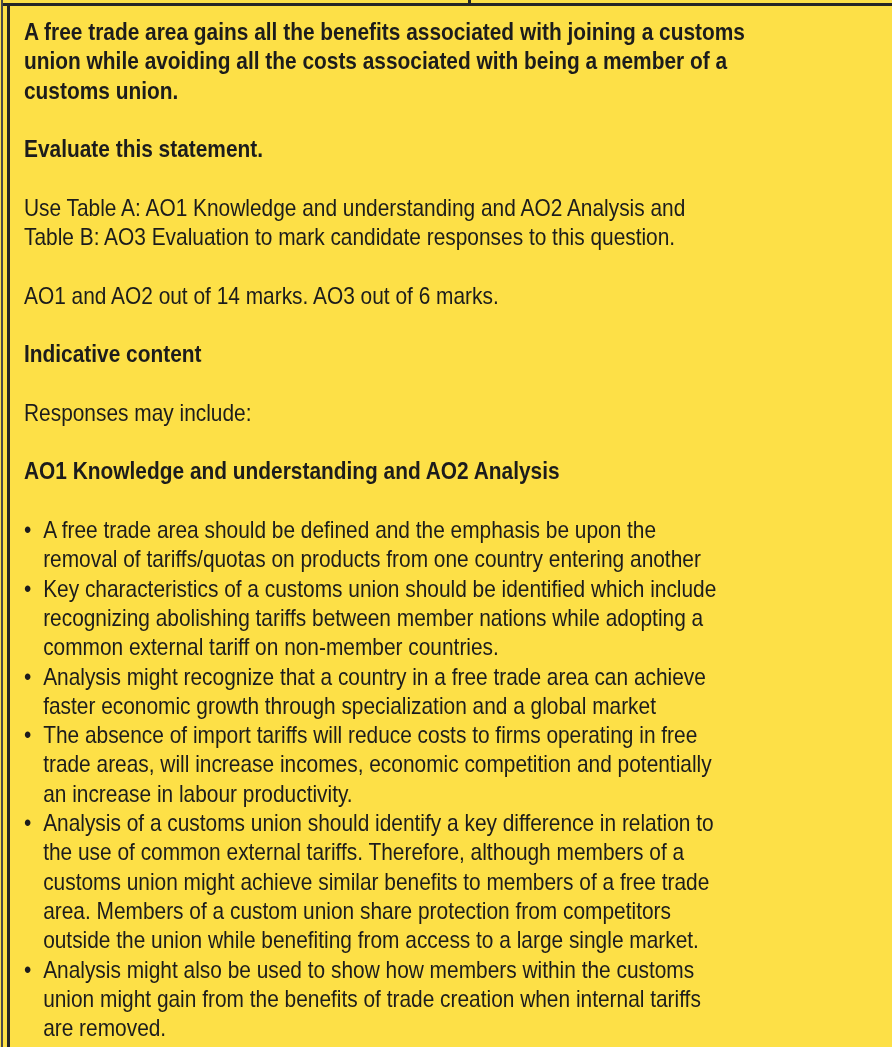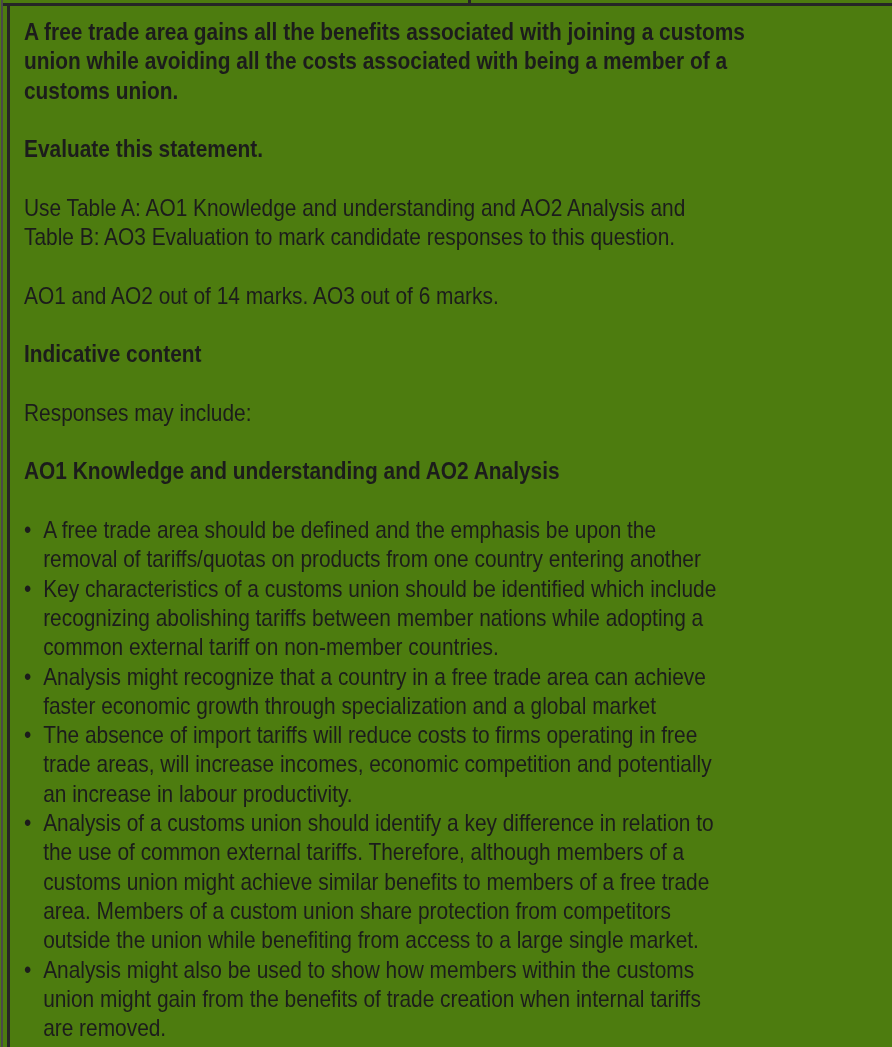--- a/index.html
+++ b/index.html
@@ -4,21 +4,21 @@
 <style>
   html, body {
     margin: 0;
     padding: 0;
     background: #ffffff;
   }
   .page {
     position: relative;
     width: 892px;
     height: 1047px;
-    background: #4d7c0f;
+    background: #fde047;
     overflow: hidden;
     font-family: "Liberation Sans", "DejaVu Sans", sans-serif;
     color: #1c1c1c;
   }
   .top-border {
     position: absolute;
     left: 2px;
     right: 0;
     top: 3px;
     height: 3px;

